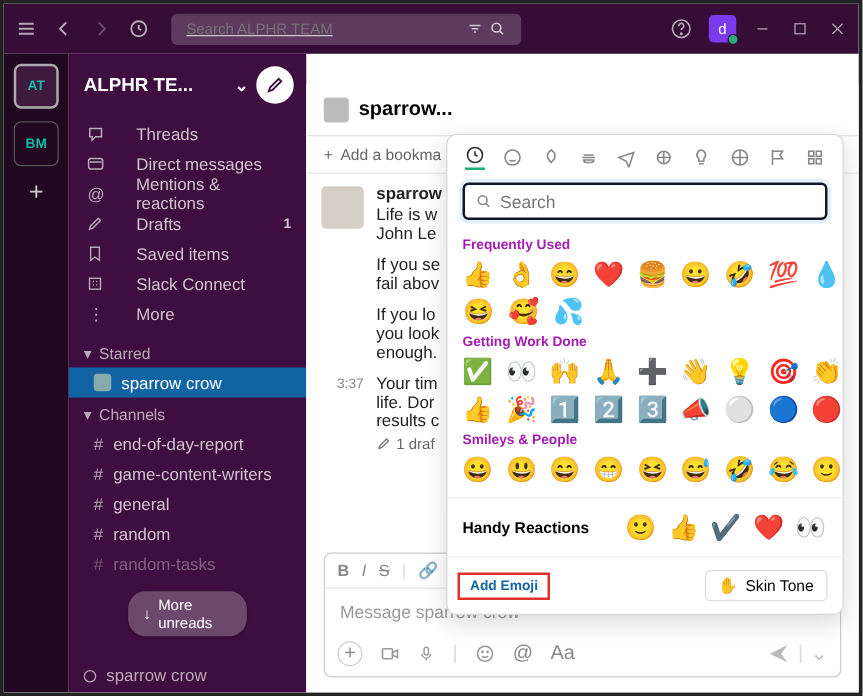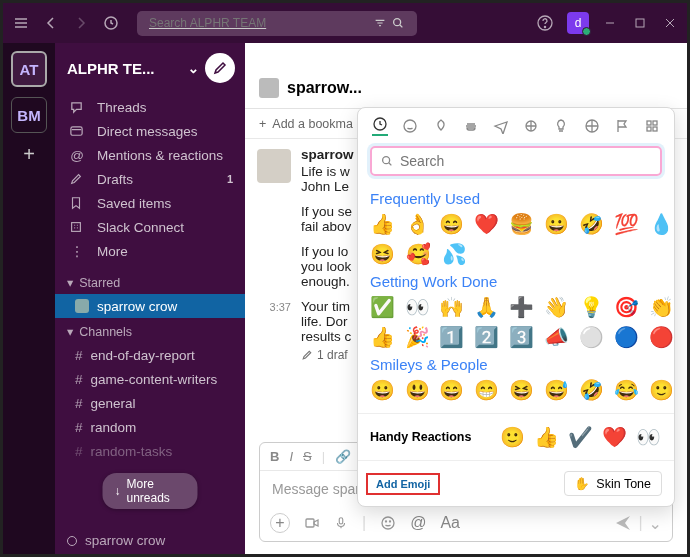--- a/index.html
+++ b/index.html
@@ -7,30 +7,30 @@
 .titlebar { height: 40px; background: #350d36; display: flex; align-items: center; padding: 0 8px; gap: 10px; }
 .tb-icon { width: 20px; height: 20px; color: #b6a7b6; display: flex; align-items: center; justify-content: center; cursor: pointer; }
 .tb-search { flex: 1; max-width: 280px; background: #5e3a5e; border-radius: 5px; height: 25px; display: flex; align-items: center; padding: 0 12px; color: #ccc; margin: 0 6px; text-decoration: underline; }
 .tb-search input { background: transparent; border: none; color: #ddd; font-size: 12px; flex: 1; outline: none; }
 .tb-right { margin-left: auto; display: flex; align-items: center; gap: 12px; }
 .badge-d { width: 22px; height: 22px; background: #7c3aed; border-radius: 4px; color: #fff; font-size: 12px; display: flex; align-items: center; justify-content: center; position: relative; }
 .badge-d::after { content:''; position:absolute; right:-2px; bottom:-2px; width:7px; height:7px; background:#2bac76; border-radius:50%; border:1px solid #350d36;}
 .win-btn { width: 18px; height: 18px; color: #b6a7b6; display:flex;align-items:center;justify-content:center;}
 .main { display: flex; height: calc(100% - 40px); }
 .rail { width: 52px; background: #1f0820; display:flex;flex-direction:column;align-items:center;padding-top:8px;gap:10px;}
-.rail-box { width:36px;height:36px;border-radius:6px;display:flex;align-items:center;justify-content:center;color:#c4b5fd;font-size:15px;font-weight:600;border:1px solid #555;}
+.rail-box { width:36px;height:36px;border-radius:6px;display:flex;align-items:center;justify-content:center;color:#14b8a6;font-size:11px;font-weight:600;border:1px solid #555;}
 .rail-box.active { background:#3f1a40; border:2px solid #aaa;}
 .rail-plus { color:#ccc;font-size:20px;}
 .sidebar { width: 190px; background: #3f0e40; color: #cfc3cf; display: flex; flex-direction: column; font-size: 13.5px; position:relative; overflow:hidden;}
 .ws-header { display:flex;align-items:center;padding:10px 10px 10px 12px;color:#fff;font-weight:700;}
 .ws-header .name { font-size:15px; flex:1; white-space:nowrap; overflow:hidden; text-overflow:ellipsis;}
 .ws-header .chev { margin:0 6px; color:#fff;}
 .compose { width:30px;height:30px;background:#fff;border-radius:50%;display:flex;align-items:center;justify-content:center;color:#3f0e40;}
 .nav-list { padding: 2px 6px 6px 8px;}
-.nav-item { display:flex;align-items:center;gap:12px;padding:3px 6px;border-radius:4px;height:24px;}
+.nav-item { display:flex;align-items:center;gap:24px;padding:3px 6px;border-radius:4px;height:24px;}
 .nav-item .ico { width:16px;text-align:center;opacity:.85;}
 .nav-item .cnt { margin-left:auto;font-size:11px;font-weight:700;}
 .section-title { display:flex;align-items:center;gap:6px;padding:6px 12px 4px;font-size:12.5px;opacity:.85;}
 .channel { display:flex;align-items:center;gap:8px;padding:3px 10px 3px 20px;height:24px;}
 .channel.active { background:#1164a3;color:#fff;}
 .hash { opacity:.8;}
 .more-unreads { position:absolute; bottom:45px; left:50%; transform:translateX(-50%); background:#6b486c; color:#fff; padding:4px 12px; border-radius:14px; font-size:12px; display:flex; align-items:center; gap:6px; box-shadow:0 1px 4px rgba(0,0,0,.3);}
 .content { flex:1; display:flex; flex-direction:column; position:relative; background:#fff;margin-top:24px;}
 .chan-hdr { height:42px; border-bottom:1px solid #e2e2e2; display:flex; align-items:center; padding:0 14px; gap:8px;}
 .chan-ava { width:20px;height:20px;background:#bbb;border-radius:3px;}
@@ -50,24 +50,24 @@
 .toolbar { display:flex; gap:10px; padding:6px 10px; border-bottom:1px solid #e8e8e8; color:#888; font-size:13px; align-items:center;}
 .toolbar .tbtn { cursor:pointer;}
 .compose-area { padding:10px 12px; color:#999; font-size:14px;}
 .compose-actions { display:flex; gap:14px; padding:6px 10px 8px; color:#888; align-items:center;}
 .compose-actions .right { margin-left:auto; display:flex; gap:6px; align-items:center;}
 
 .picker { position:absolute; right:12px; top:40px; width:318px; background:#fff; border:1px solid #d8d8d8; border-radius:8px; box-shadow:0 6px 20px rgba(0,0,0,.15); z-index:50; display:flex; flex-direction:column;}
 .picker-tabs { display:flex; gap:14px; padding:8px 14px 6px; color:#888;}
 .picker-tabs .pt { width:20px; height:20px; display:flex; align-items:center; justify-content:center; cursor:pointer;}
 .picker-tabs .pt.active { color:#333; border-bottom:2px solid #2a7; padding-bottom:3px;}
-.picker-search { margin:4px 12px 8px; border:2px solid #f9a8d4; border-radius:5px; padding:5px 8px; display:flex; align-items:center; gap:6px; box-shadow:0 0 0 3px rgba(58,163,227,.15);}
+.picker-search { margin:4px 12px 8px; border:2px solid #0f172a; border-radius:5px; padding:5px 8px; display:flex; align-items:center; gap:6px; box-shadow:0 0 0 3px rgba(58,163,227,.15);}
 .picker-search input { border:none; outline:none; font-size:14px; flex:1;}
 .picker-body { overflow:auto; padding:0 12px 6px;}
-.section-label { font-size:15px; font-weight:400; color:#3b82f6; margin:6px 0 4px;}
+.section-label { font-size:11px; font-weight:700; color:#a21caf; margin:6px 0 4px;}
 .emoji-row { display:flex; gap:10px; margin:4px 0;}
 .emoji { width:26px;height:26px;display:flex;align-items:center;justify-content:center;font-size:20px;cursor:pointer;}
 .handy { border-top:1px solid #eee; padding:10px 12px; display:flex; align-items:center; gap:8px;}
 .handy-lbl { font-size:12.5px; font-weight:700; flex:1;}
 .picker-foot { border-top:1px solid #eee; padding:10px 12px; display:flex; align-items:center;}
 .add-emoji { color:#1264a3; font-weight:600; font-size:11px; border:2px solid #e03030; padding:3px 8px; margin-left:-4px;}
 .skin-btn { border:1px solid #ddd; border-radius:4px; padding:4px 10px; font-size:12.5px; display:flex; gap:6px; align-items:center; background:#fff;}
 svg { display:block;}
 </style>
 </head>

